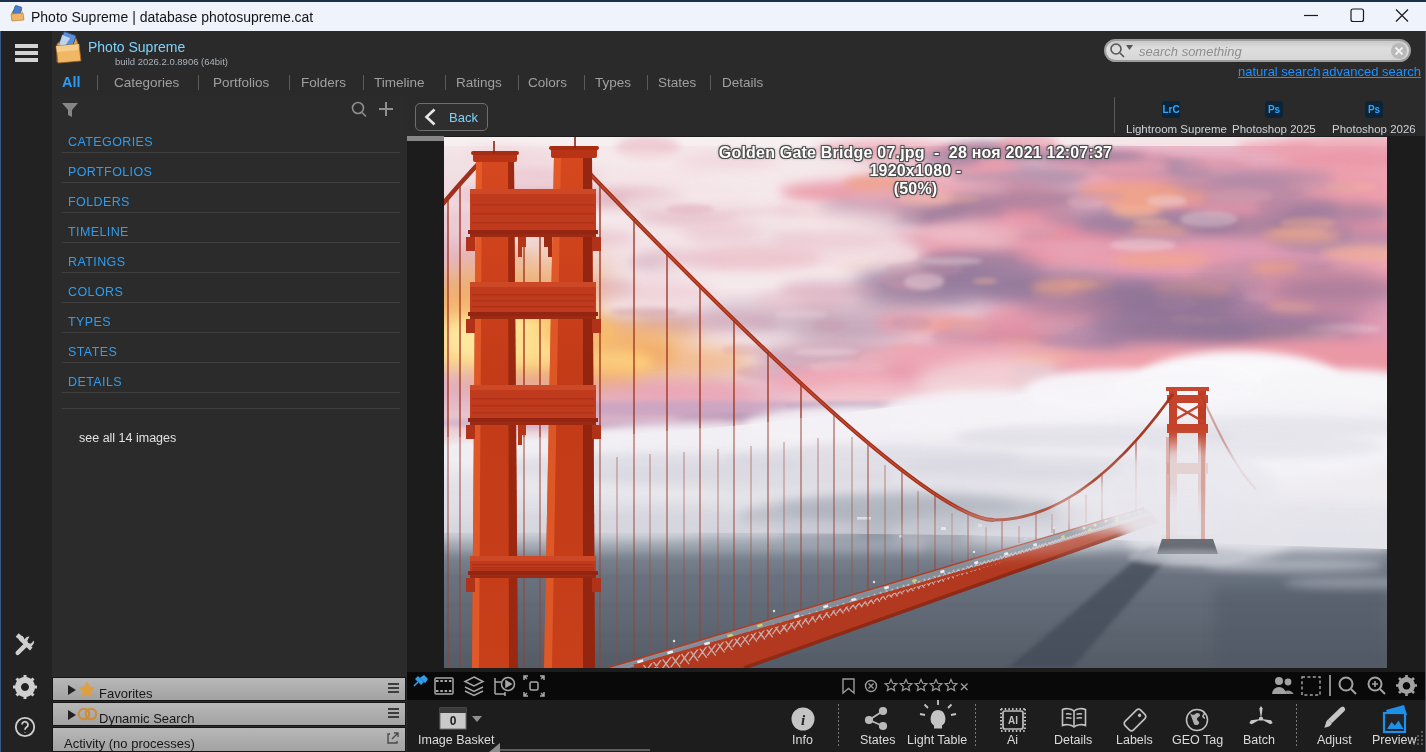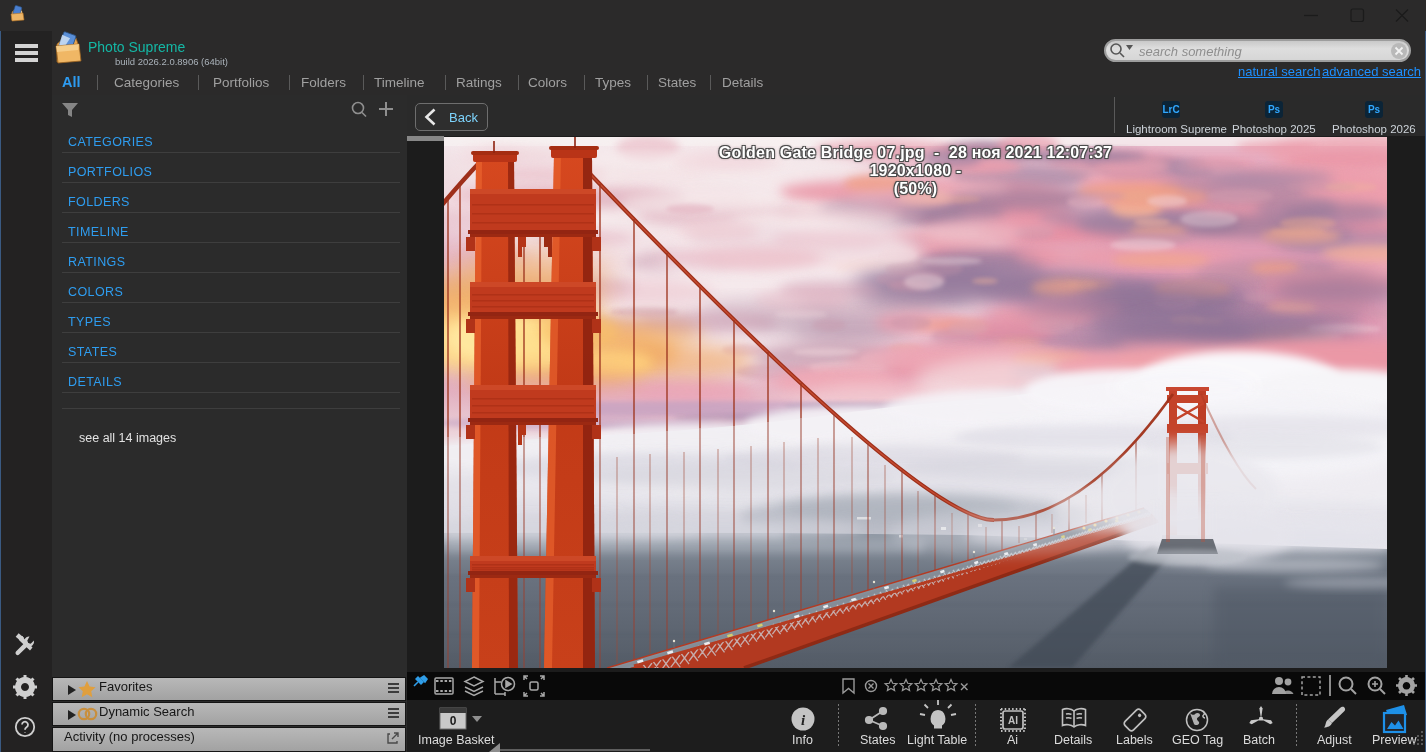--- a/index.html
+++ b/index.html
@@ -10,21 +10,21 @@
 
 
 #titlebar { position:absolute; left:0; top:0; width:1426px; height:31px;
   background:#eff3fb; border-top:2px solid #1c3048; }
 #titlebar .ttext { position:absolute; left:31px; top:7px; font-size:14px; color:#151515; }
 
 
 #header { position:absolute; left:0; top:31px; width:1426px; height:64px; background:#2b2a2a; }
 #leftstrip { position:absolute; left:0; top:31px; width:52px; height:721px; background:#232222; }
 #hamb div { position:absolute; left:15px; width:23px; height:4px; background:#d4d4d4; }
-.apptitle { position:absolute; left:88px; top:39px; font-size:14px; color:#14b8a6; }
+.apptitle { position:absolute; left:88px; top:39px; font-size:14px; color:#7dd3fc; }
 .buildtxt { position:absolute; left:90px; top:56px; font-size:9.5px; color:#aab2ba;margin-left:25px; }
 
 
 #tabs { position:absolute; left:52px; top:72px; width:1374px; height:23px; font-size:13.5px; color:#a0a0a0; }
 .tab { position:absolute; top:3px; }
 .tabsep { position:absolute; top:3px; width:1px; height:15px; background:#5a5a5a; }
 .tab.active { color:#2d9bf0; font-weight:bold; font-size:14.5px; top:2px; }
 
 
 #searchbox { position:absolute; left:1104px; top:39px; width:307px; height:23px;
@@ -32,21 +32,21 @@
 #searchbox .ph { position:absolute; left:33px; top:3px; font-size:13px; font-style:italic; color:#8e8e8e; }
 .slink { position:absolute; top:64px; font-size:13px; color:#1e90ff; text-decoration:underline; }
 
 
 #sidepanel { position:absolute; left:52px; top:95px; width:355px; height:657px; background:#2b2b2b; }
 .pitem { position:absolute; left:16px; font-size:12.5px; color:#2e9df0; letter-spacing:0.4px; }
 .psep { position:absolute; left:10px; width:338px; height:1px; background:#3e3e3e; }
 .seeall { position:absolute; left:27px; top:336px; font-size:12.5px; color:#e2e2e2; }
 .graybar { position:absolute; left:0px; width:354px; height:24px;
   background:linear-gradient(#b8b8b8,#a2a2a2); border:1px solid #151515; color:#161616; font-size:13px; }
-.graybar .cap { position:absolute; left:46px; top:1px; }
+.graybar .cap { position:absolute; left:46px; top:8px; }
 .gtri { position:absolute; left:15px; top:7px; width:0; height:0;
   border-left:8px solid #222; border-top:5px solid transparent; border-bottom:5px solid transparent; }
 
 
 #viewer { position:absolute; left:407px; top:95px; width:1019px; height:577px; background:#1c1c1c; }
 #viewertop { position:absolute; left:0; top:0; width:1019px; height:41px; background:#2a2a2a; }
 #backbtn { position:absolute; left:8px; top:8px; width:73px; height:28px; background:#2e2e2e;
   border:1px solid #6e6e6e; border-radius:5px; color:#7dd3fc; font-size:13px; }
 #backbtn span { position:absolute; left:33px; top:6px; }
 #splitbar { position:absolute; left:0px; top:41px; width:37px; height:5px; background:#878787; }
@@ -567,20 +567,23 @@
 <rect x="148" y="288" width="9" height="14" fill="#b03218"></rect>
 <rect x="148" y="441" width="9" height="14" fill="#b03218"></rect>
 <path d="M74,100 l8,0 0,10 -4,0 0,10 -4,0 Z" fill="#b53517"></path>
 <path d="M74,288 l8,0 0,10 -4,0 0,10 -4,0 Z" fill="#b53517"></path>
 <path d="M108,100 l-8,0 0,10 4,0 0,10 4,0 Z" fill="#9c2a12"></path>
 </g>
 </svg>
 
 </div>
 
+  <div id="titlebar">
+    <div class="ttext">Photo Supreme | database photosupreme.cat</div>
+  </div>
 
   <div id="header"></div>
   <div id="leftstrip"></div>
   <div id="hamb">
     <div style="top:44px"></div>
       <div style="top:51px"></div>
       <div style="top:58px"></div>
   </div>
   <div class="apptitle">Photo Supreme</div>
   <div class="buildtxt">build 2026.2.0.8906 (64bit)</div>

